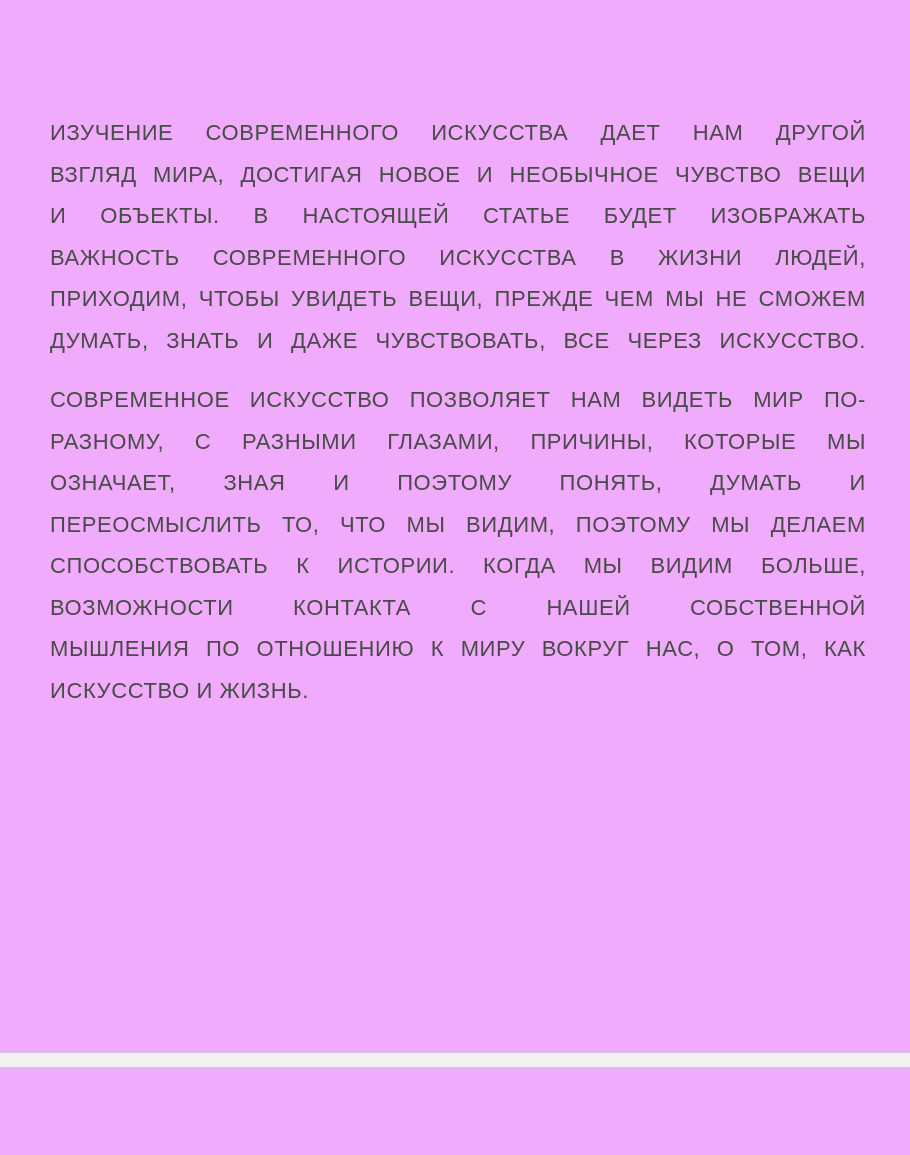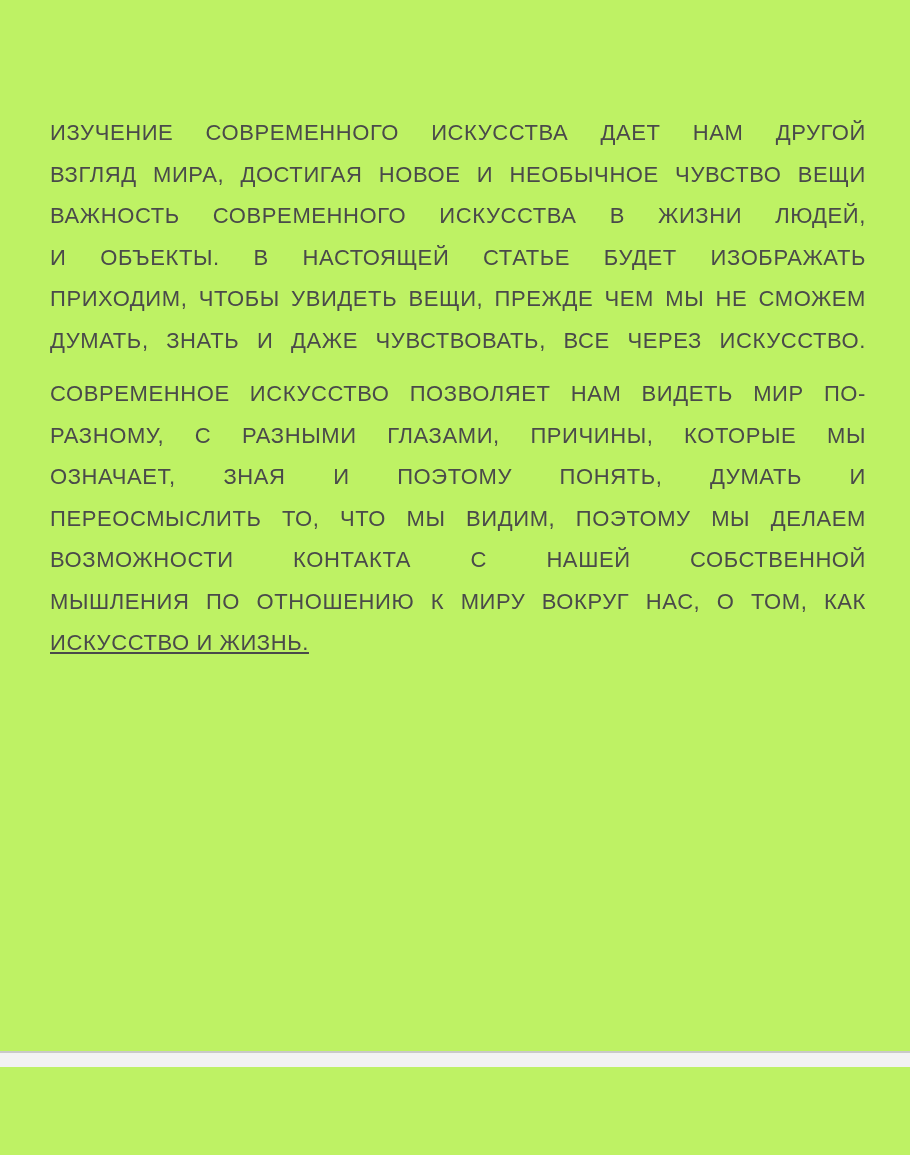--- a/index.html
+++ b/index.html
@@ -4,51 +4,50 @@
 <style>
   html, body {
     margin: 0;
     padding: 0;
     background: #ffffff;
   }
   .document-page {
     position: relative;
     width: 910px;
     height: 1155px;
-    background: #bef264;
+    background: #f0abfc;
     overflow: hidden;
     font-family: "Liberation Sans", sans-serif;
   }
   .text-area {
     position: absolute;
     left: 50px;
     right: 44px;
     top: 112px;
   }
   .paragraph {
     margin: 0;
   }
   .paragraph.second {
-    margin-top: 12px;
+    margin-top: 18px;
   }
   .line {
     font-size: 22px;
     line-height: 41.5px;
     height: 41.5px;
     letter-spacing: 0.6px;
     color: #4a4a4a;
     text-align: justify;
     text-align-last: justify;
     white-space: normal;
     text-transform: uppercase;
   }
   .line.last {
     text-align: center;
     text-align-last: left;
-    text-decoration: underline;
   }
   .page-divider {
     position: absolute;
     left: 0;
     top: 1051px;
     width: 910px;
     height: 2px;
     background: #c9c9c9;
   }
   .page-band {
@@ -62,31 +61,32 @@
 </style>
 </head>
 <body>
 
 <div class="document-page">
   <div class="text-area">
 
     <div class="paragraph">
       <div class="line">ИЗУЧЕНИЕ СОВРЕМЕННОГО ИСКУССТВА ДАЕТ НАМ ДРУГОЙ</div>
       <div class="line">ВЗГЛЯД МИРА, ДОСТИГАЯ НОВОЕ И НЕОБЫЧНОЕ ЧУВСТВО ВЕЩИ</div>
+      <div class="line">И ОБЪЕКТЫ. В НАСТОЯЩЕЙ СТАТЬЕ БУДЕТ ИЗОБРАЖАТЬ</div>
       <div class="line">ВАЖНОСТЬ СОВРЕМЕННОГО ИСКУССТВА В ЖИЗНИ ЛЮДЕЙ,</div>
-      <div class="line">И ОБЪЕКТЫ. В НАСТОЯЩЕЙ СТАТЬЕ БУДЕТ ИЗОБРАЖАТЬ</div>
       <div class="line">ПРИХОДИМ, ЧТОБЫ УВИДЕТЬ ВЕЩИ, ПРЕЖДЕ ЧЕМ МЫ НЕ СМОЖЕМ</div>
       <div class="line">ДУМАТЬ, ЗНАТЬ И ДАЖЕ ЧУВСТВОВАТЬ, ВСЕ ЧЕРЕЗ ИСКУССТВО.</div>
     </div>
 
     <div class="paragraph second">
       <div class="line">СОВРЕМЕННОЕ ИСКУССТВО ПОЗВОЛЯЕТ НАМ ВИДЕТЬ МИР ПО-</div>
       <div class="line">РАЗНОМУ, С РАЗНЫМИ ГЛАЗАМИ, ПРИЧИНЫ, КОТОРЫЕ МЫ</div>
       <div class="line">ОЗНАЧАЕТ, ЗНАЯ И ПОЭТОМУ ПОНЯТЬ, ДУМАТЬ И</div>
       <div class="line">ПЕРЕОСМЫСЛИТЬ ТО, ЧТО МЫ ВИДИМ, ПОЭТОМУ МЫ ДЕЛАЕМ</div>
+      <div class="line">СПОСОБСТВОВАТЬ К ИСТОРИИ. КОГДА МЫ ВИДИМ БОЛЬШЕ,</div>
       <div class="line">ВОЗМОЖНОСТИ КОНТАКТА С НАШЕЙ СОБСТВЕННОЙ</div>
       <div class="line">МЫШЛЕНИЯ ПО ОТНОШЕНИЮ К МИРУ ВОКРУГ НАС, О ТОМ, КАК</div>
       <div class="line last">ИСКУССТВО И ЖИЗНЬ.</div>
     </div>
 
   </div>
 
   <div class="page-divider"></div>
   <div class="page-band"></div>
 </div>

